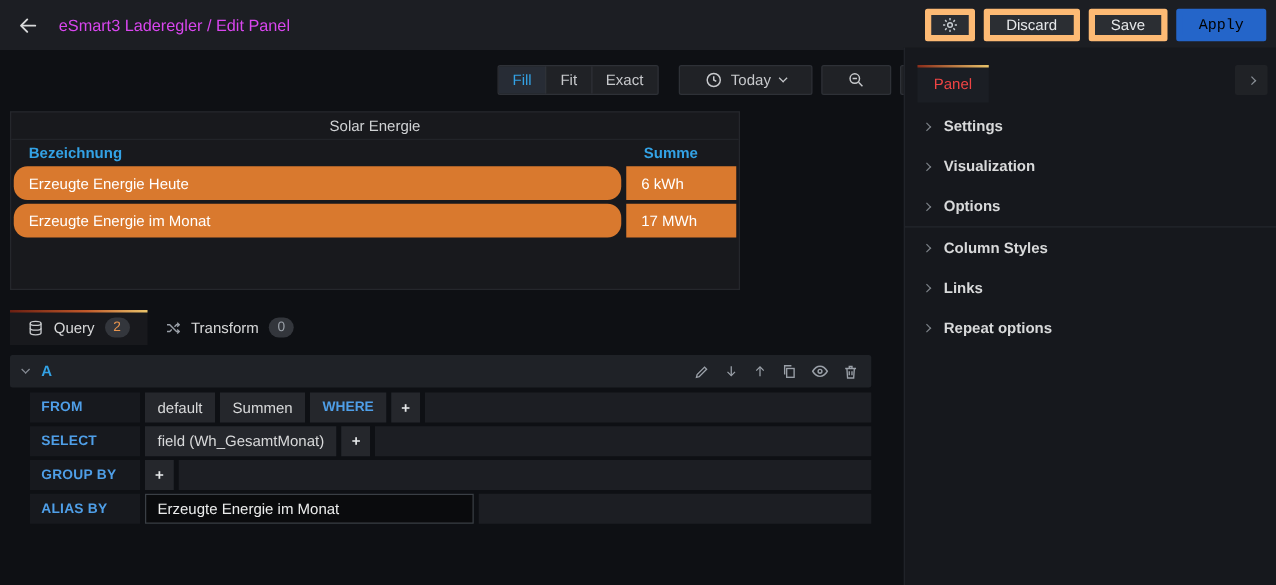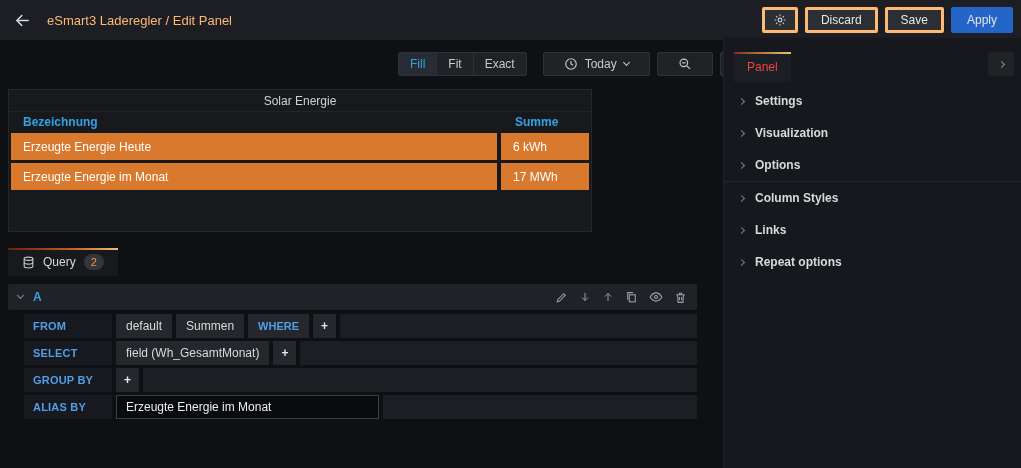--- a/index.html
+++ b/index.html
@@ -3,25 +3,25 @@
 <meta charset="utf-8">
 <style>
   * { margin:0; padding:0; box-sizing:border-box; }
   body { font-family:"Liberation Sans", sans-serif; background:#0e1014; }
   .screen { position:relative; width:1021px; height:468px; overflow:hidden; background:#0e1014; color:#d8d9da; font-size:12px; }
 
   
   .navbar { position:absolute; top:0; left:0; width:1021px; height:40px; background:#1c1e23; display:flex; align-items:center; justify-content:space-between; padding:0 8px 0 14px; }
   .nav-left { display:flex; align-items:center; gap:16px; }
   .back-btn { color:#d8d9da; display:flex; align-items:center; cursor:pointer; }
-  .nav-title { font-size:13px; color:#fdba74; }
+  .nav-title { font-size:13px; color:#d946ef; }
   .nav-right { display:flex; align-items:center; gap:7px; }
-  .nav-btn { height:26px; background:#2b2e33; border:3px solid #fdba74; border-radius:2px; color:#e6e8ea; font-size:12px; display:flex; align-items:center; padding:0 13px; cursor:pointer; }
+  .nav-btn { height:26px; background:#2b2e33; border:5px solid #fdba74; border-radius:2px; color:#e6e8ea; font-size:12px; display:flex; align-items:center; padding:0 13px; cursor:pointer; }
   .nav-btn.icon-only { padding:0 8px; }
-  .nav-btn.primary { background:#2465c9; border-color:#2465c9; color:#e5e5e5; }
+  .nav-btn.primary { background:#2465c9; border-color:#2465c9; color:#000000;font-family:Liberation Mono, monospace; }
 
   
   .toolbar { position:absolute; top:52px; left:398px; height:24px; display:flex; align-items:center; }
   .seg-group { display:flex; height:24px; border:1px solid #2e3137; border-radius:2px; overflow:hidden; background:#202226; }
   .seg-btn { padding:0 11px; display:flex; align-items:center; color:#c7c9cc; border-right:1px solid #2e3137; cursor:pointer; font-size:12px; }
   .seg-btn:last-child { border-right:none; }
   .seg-btn.active { background:#272c35; color:#33a2e5; }
   .tb-btn { height:24px; background:#202226; border:1px solid #2e3137; border-radius:2px; display:flex; align-items:center; gap:7px; padding:0 20px; color:#c7c9cc; cursor:pointer; }
   .gap16 { width:16px; } .gap7 { width:7px; }
   .chev { display:inline-block; width:5px; height:5px; border-right:1.5px solid currentColor; border-bottom:1.5px solid currentColor; }
@@ -32,21 +32,21 @@
   
   .panel { position:absolute; top:89px; left:8px; width:584px; height:143px; background:#18191d; border:1px solid #25272c; }
   .panel-title { height:21px; display:flex; align-items:center; justify-content:center; color:#d0d2d4; font-size:12px; }
   .thead { display:flex; height:21px; align-items:center; border-top:1px solid #222429; }
   .th { color:#33a2e5; font-weight:bold; font-size:12px; }
   .col1 { width:492px; padding-left:14px; }
   .col2 { flex:1; padding-left:14px; }
   .tbody { padding:1px 2px; }
   .trow { display:flex; height:27px; margin-bottom:3px; }
   .td { background:#d9792e; color:#fff; display:flex; align-items:center; font-size:12px; }
-  .td.c1 { width:486px; padding-left:12px; margin-right:4px; }
+  .td.c1 { width:486px; padding-left:12px; margin-right:4px;border-radius:11px; }
   .td.c2 { flex:1; padding-left:12px; }
 
   
   .tabbar { position:absolute; top:248px; left:8px; height:28px; display:flex; align-items:stretch; }
   .tab { display:flex; align-items:center; gap:8px; padding:0 14px; position:relative; color:#d8d9da; cursor:pointer; }
   .tab.active { background:#18191d; }
   .tab.active::before { content:""; position:absolute; top:0; left:0; right:0; height:2px; background:linear-gradient(90deg,#6b1f12,#c0582a 55%,#e9c36a); }
   .count { background:#33363c; border-radius:9px; padding:0 7px; height:16px; line-height:16px; font-size:11px; color:#9aa0a8; }
   .count.warn { color:#e8954f; }
   .tab-icon { color:#9aa0a8; display:flex; }
@@ -177,20 +177,33 @@
       <span class="tab-icon">
         <svg width="13" height="13" viewBox="0 0 24 24" fill="none" stroke="currentColor" stroke-width="2">
             <ellipse cx="12" cy="5" rx="8" ry="3"></ellipse>
             <path d="M4 5v7c0 1.7 3.6 3 8 3s8-1.3 8-3V5"></path>
             <path d="M4 12v7c0 1.7 3.6 3 8 3s8-1.3 8-3v-7"></path>
           </svg>
       </span>
       <span>Query</span>
       <span class="count warn">2</span>
     </div>
+    <div class="tab">
+      <span class="tab-icon">
+        <svg width="13" height="13" viewBox="0 0 24 24" fill="none" stroke="currentColor" stroke-width="2">
+            <path d="M3 7h4l10 10h4"></path>
+            <polyline points="18 14 21 17 18 20"></polyline>
+            <path d="M3 17h4l3-3"></path>
+            <path d="M14 10l3-3h4"></path>
+            <polyline points="18 4 21 7 18 10"></polyline>
+          </svg>
+      </span>
+      <span>Transform</span>
+      <span class="count">0</span>
+    </div>
   </div>
 
   <div class="qheader">
     <div class="qh-left">
       <span class="chev down qh-chev"></span>
       <span class="ref-id">A</span>
     </div>
     <div class="qh-icons">
       <span>
         <svg width="13" height="13" viewBox="0 0 24 24" fill="none" stroke="currentColor" stroke-width="2">

